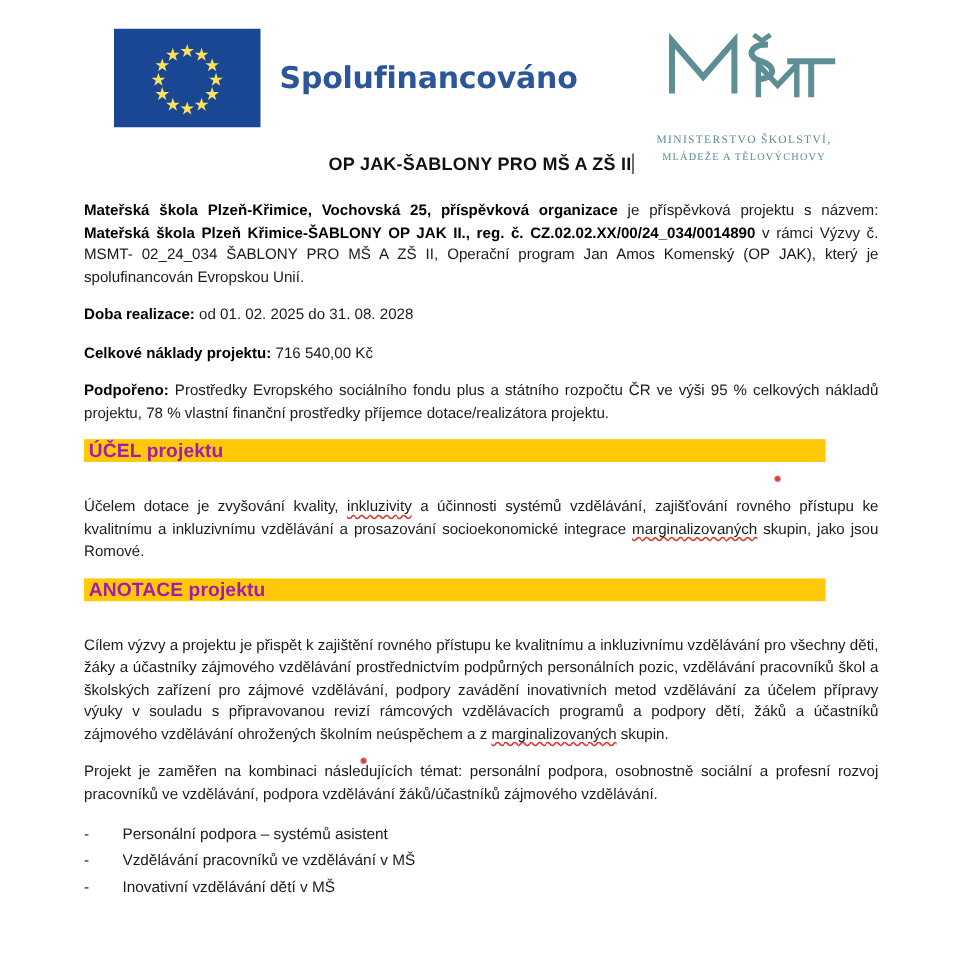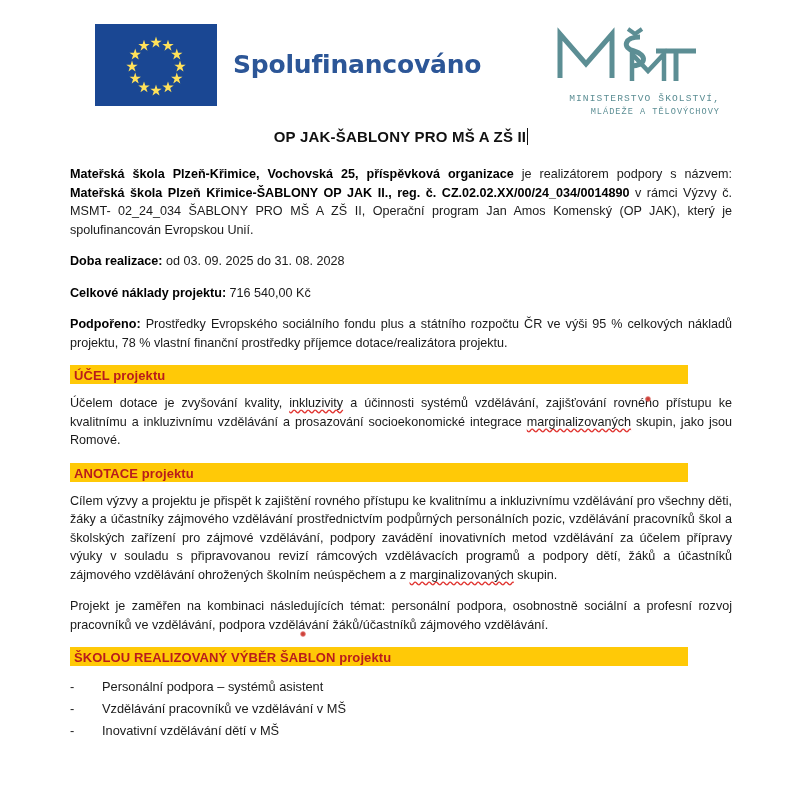--- a/index.html
+++ b/index.html
@@ -62,28 +62,27 @@
   .msmt-logo {
     position: absolute;
     left: 520px;
     top: 18px;
     width: 200px;
     text-align: center;
     color: #5C8E94;
   }
   .msmt-mark { display:block; margin: 0 auto; }
   .msmt-sub {
-    font-family: Liberation Mono, monospace;
+    font-family: Liberation Serif, serif;
     font-size: 9.6px;
     letter-spacing: 1.1px;
     color: #5C8E94;
     line-height: 1.45;
-    margin-top: 2px;
+    margin-top: 20px;
     white-space: nowrap;
-    text-align: right;
   }
   .msmt-sub .l2 { font-size: 8.6px; letter-spacing: 1.0px; display:block; }
 
   
   .doc {
     position: absolute;
     left: 0;
     top: 120px;
     width: 802px;
   }
@@ -119,27 +118,27 @@
     text-justify: inter-word;
     color: #1a1a1a;
   }
   b, strong { font-weight: bold; color: #000; }
 
   .tight { margin-bottom: 11px; }
 
   
   .bar {
     background: #FFC907;
-    color: #b91c1c;
+    color: #a21caf;
     font-weight: bold;
-    font-size: 13px;
+    font-size: 16px;
     line-height: 19px;
     height: 19px;
     padding: 1px 0 1px 4px;
-    margin: 6px 0 10px 0;
+    margin: 6px 0 28px 0;
     width: 618px;
     box-sizing: border-box;
     letter-spacing: 0.1px;
     overflow: hidden;
     white-space: nowrap;
   }
   .bar .light { font-weight: bold; }
 
   
   .sp {
@@ -232,39 +231,38 @@
       </div>
     </div>
   </div>
 
   <div class="doc">
 
     <div class="doc-title"><span>OP JAK-ŠABLONY PRO MŠ A ZŠ II</span><span class="caret"></span></div>
 
     <div class="content">
 
-      <p class="para"><b>Mateřská škola Plzeň-Křimice, Vochovská 25, příspěvková organizace</b><span> je realizátorem podpory s názvem: </span><b>Mateřská škola Plzeň Křimice-ŠABLONY OP JAK II., reg. č. CZ.02.02.XX/00/24_034/0014890</b><span> v rámci Výzvy č. MSMT- 02_24_034 ŠABLONY PRO MŠ A ZŠ II, Operační program Jan Amos Komenský (OP JAK), který je spolufinancován Evropskou Unií.</span></p>
-
-      <p class="para tight"><b>Doba realizace:</b><span> od 03. 09. 2025 do 31. 08. 2028</span></p>
+      <p class="para"><b>Mateřská škola Plzeň-Křimice, Vochovská 25, příspěvková organizace</b><span> je příspěvková projektu s názvem: </span><b>Mateřská škola Plzeň Křimice-ŠABLONY OP JAK II., reg. č. CZ.02.02.XX/00/24_034/0014890</b><span> v rámci Výzvy č. MSMT- 02_24_034 ŠABLONY PRO MŠ A ZŠ II, Operační program Jan Amos Komenský (OP JAK), který je spolufinancován Evropskou Unií.</span></p>
+
+      <p class="para tight"><b>Doba realizace:</b><span> od 01. 02. 2025 do 31. 08. 2028</span></p>
 
       <p class="para tight"><b>Celkové náklady projektu:</b><span> 716 540,00 Kč</span></p>
 
       <p class="para"><b>Podpořeno:</b><span> Prostředky Evropského sociálního fondu plus a státního rozpočtu ČR ve výši 95 % celkových nákladů projektu, 78 % vlastní finanční prostředky příjemce dotace/realizátora projektu.</span></p>
 
       <div class="bar"><span>ÚČEL</span><span class="light"> projektu</span></div>
 
       <p class="para"><span>Účelem dotace je zvyšování kvality, </span><span class="sp">inkluzivity</span><span> a účinnosti systémů vzdělávání, zajišťování rovného přístupu ke kvalitnímu a inkluzivnímu vzdělávání a prosazování socioekonomické integrace </span><span class="sp">marginalizovaných</span><span> skupin, jako jsou Romové.</span></p>
 
       <div class="bar"><span>ANOTACE</span><span class="light"> projektu</span></div>
 
       <p class="para"><span>Cílem výzvy a projektu je přispět k zajištění rovného přístupu ke kvalitnímu a inkluzivnímu vzdělávání pro všechny děti, žáky a účastníky zájmového vzdělávání prostřednictvím podpůrných personálních pozic, vzdělávání pracovníků škol a školských zařízení pro zájmové vzdělávání, podpory zavádění inovativních metod vzdělávání za účelem přípravy výuky v souladu s připravovanou revizí rámcových vzdělávacích programů a podpory dětí, žáků a účastníků zájmového vzdělávání ohrožených školním neúspěchem a z </span><span class="sp">marginalizovaných</span><span> skupin.</span></p>
 
       <p class="para">Projekt je zaměřen na kombinaci následujících témat: personální podpora, osobnostně sociální a profesní rozvoj pracovníků ve vzdělávání, podpora vzdělávání žáků/účastníků zájmového vzdělávání.</p>
 
-      <div class="bar"><span>ŠKOLOU REALIZOVANÝ VÝBĚR ŠABLON</span><span class="light"> projektu</span></div>
 
       <ul class="bullets">
         <li>
             <span class="dash">-</span>
             <span class="btxt">Personální podpora – systémů asistent</span>
           </li>
         <li>
             <span class="dash">-</span>
             <span class="btxt">Vzdělávání pracovníků ve vzdělávání v MŠ</span>
           </li>

